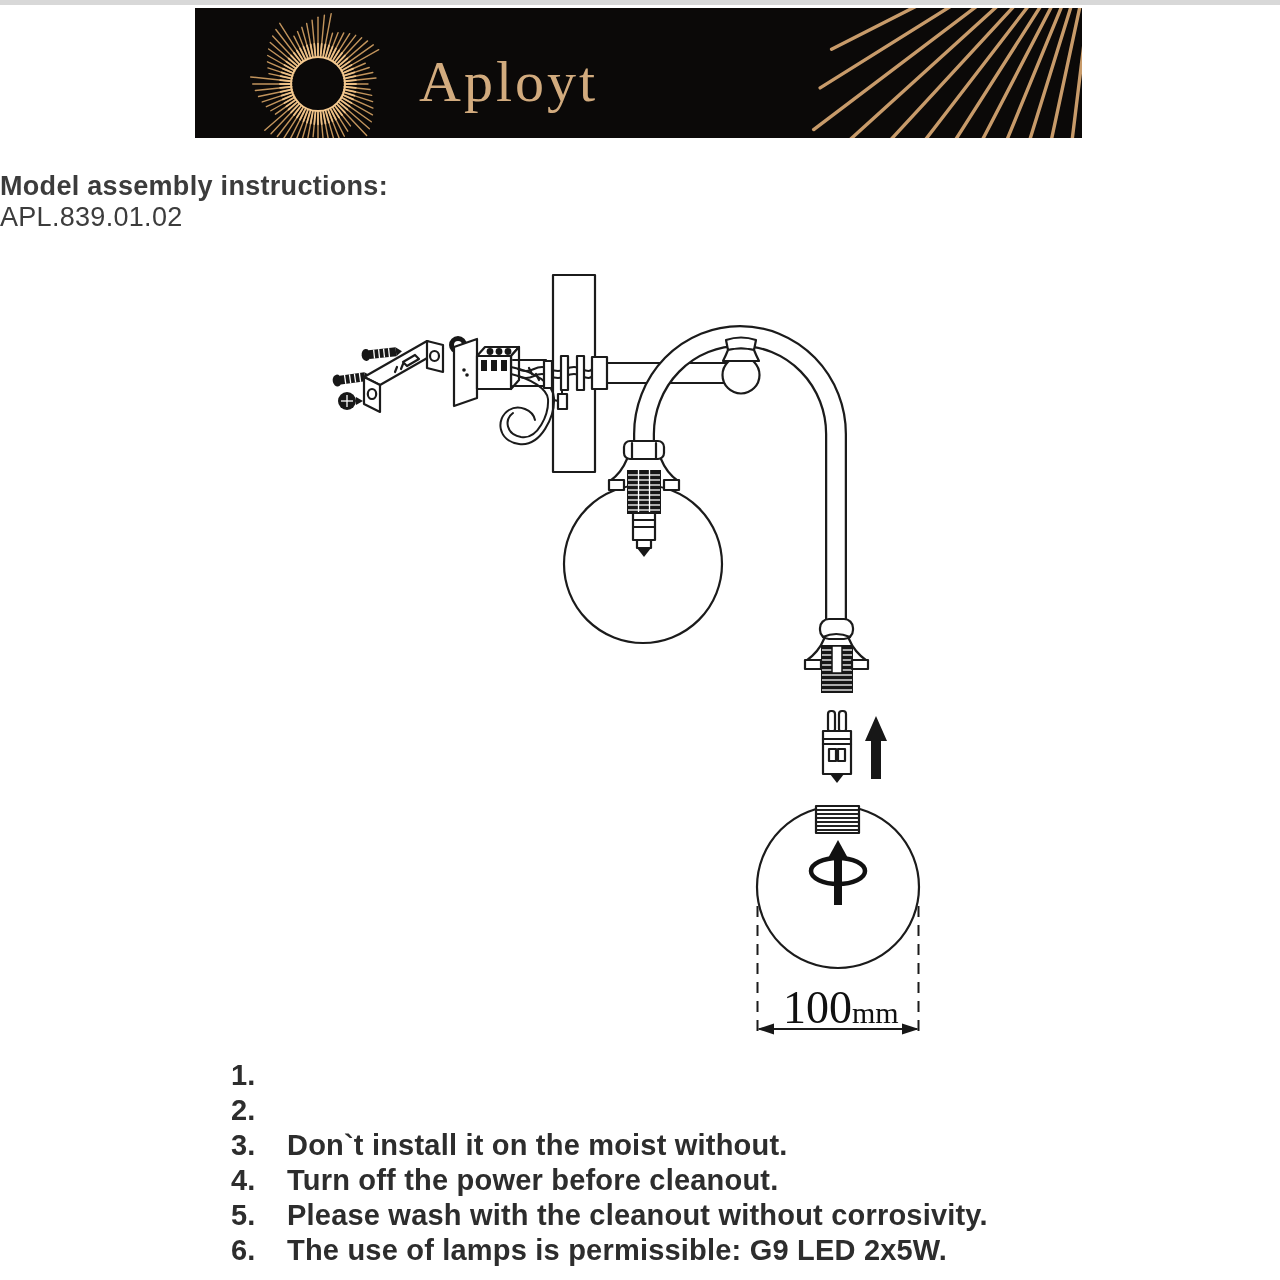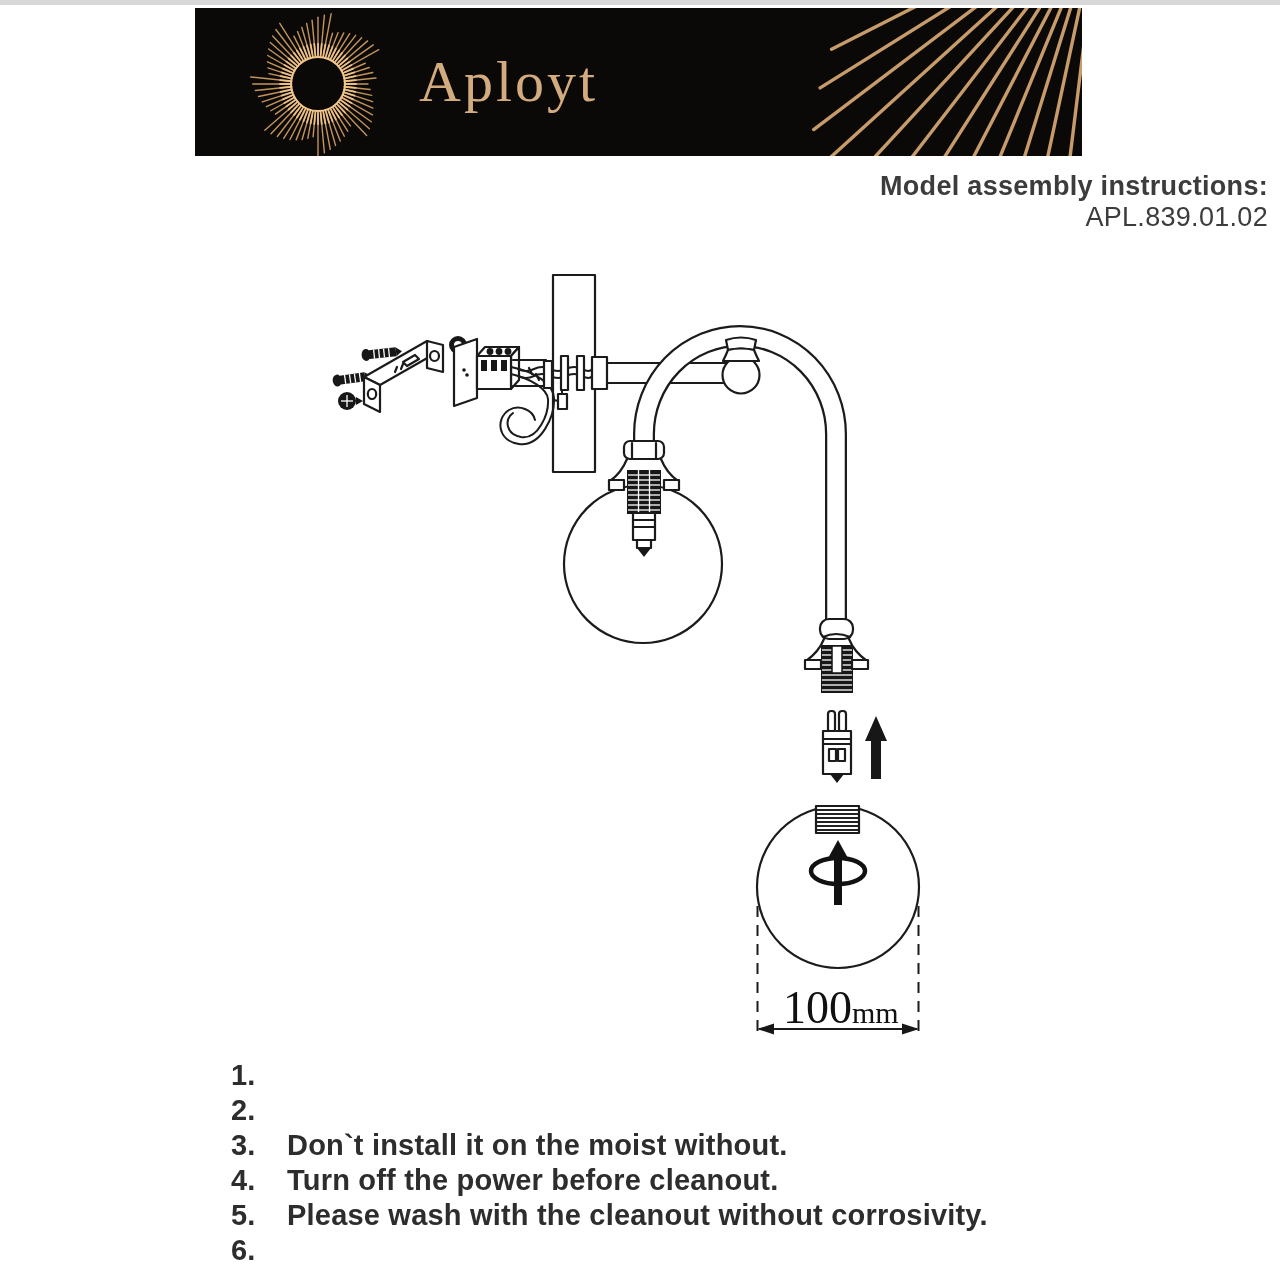--- a/index.html
+++ b/index.html
@@ -1,27 +1,27 @@
 <!DOCTYPE html>
 <html><head>
 <meta charset="utf-8">
 <style>
   html,body{margin:0;padding:0}
   body{width:1280px;height:1280px;position:relative;background:#ffffff;overflow:hidden;
        font-family:"Liberation Sans",sans-serif}
   .top-strip{position:absolute;left:0;top:0;width:1280px;height:5px;background:#d8d8d8}
 
   
-  .banner{position:absolute;left:195px;top:8px;width:887px;height:148px;background:#0b0908;overflow:hidden}
+  .banner{position:absolute;left:195px;top:8px;width:887px;height:130px;background:#0b0908;overflow:hidden}
   .banner svg{position:absolute;left:0;top:0}
   .brand{position:absolute;left:224px;top:44px;font-family:"Liberation Serif",serif;
          font-size:58px;line-height:60px;font-weight:400;letter-spacing:3px;color:#d2ab7e}
 
   
-  .title{position:absolute;left:0;top:171px;width:1268px;text-align:right;color:#3c3c3c;
+  .title{position:absolute;left:0;top:171px;width:1268px;text-align:left;color:#3c3c3c;
          font-size:27px;line-height:31px;font-weight:bold;letter-spacing:.3px}
   .title .t2{font-weight:normal}
 
   
   .diagram{position:absolute;left:0;top:0;width:1280px;height:1280px}
   .ln{fill:none;stroke:#1b1b1b;stroke-width:2.2;stroke-linejoin:round;stroke-linecap:round}
   .w{fill:#ffffff;stroke:#1b1b1b;stroke-width:2.2;stroke-linejoin:round}
   .d{fill:#171717;stroke:none}
   .wire{fill:none;stroke:#1b1b1b;stroke-width:2;stroke-linecap:round}
   .hw{stroke:#ffffff;stroke-width:1.3}
@@ -391,14 +391,15 @@
     <div class="row">
       <span class="num">4.</span>
       <span>Turn off the power before cleanout.</span>
     </div>
     <div class="row">
       <span class="num">5.</span>
       <span>Please wash with the cleanout without corrosivity.</span>
     </div>
     <div class="row">
       <span class="num">6.</span>
+      <span>The use of lamps is permissible: G9 LED 2x5W.</span>
     </div>
   </div>
 
 </body></html>

